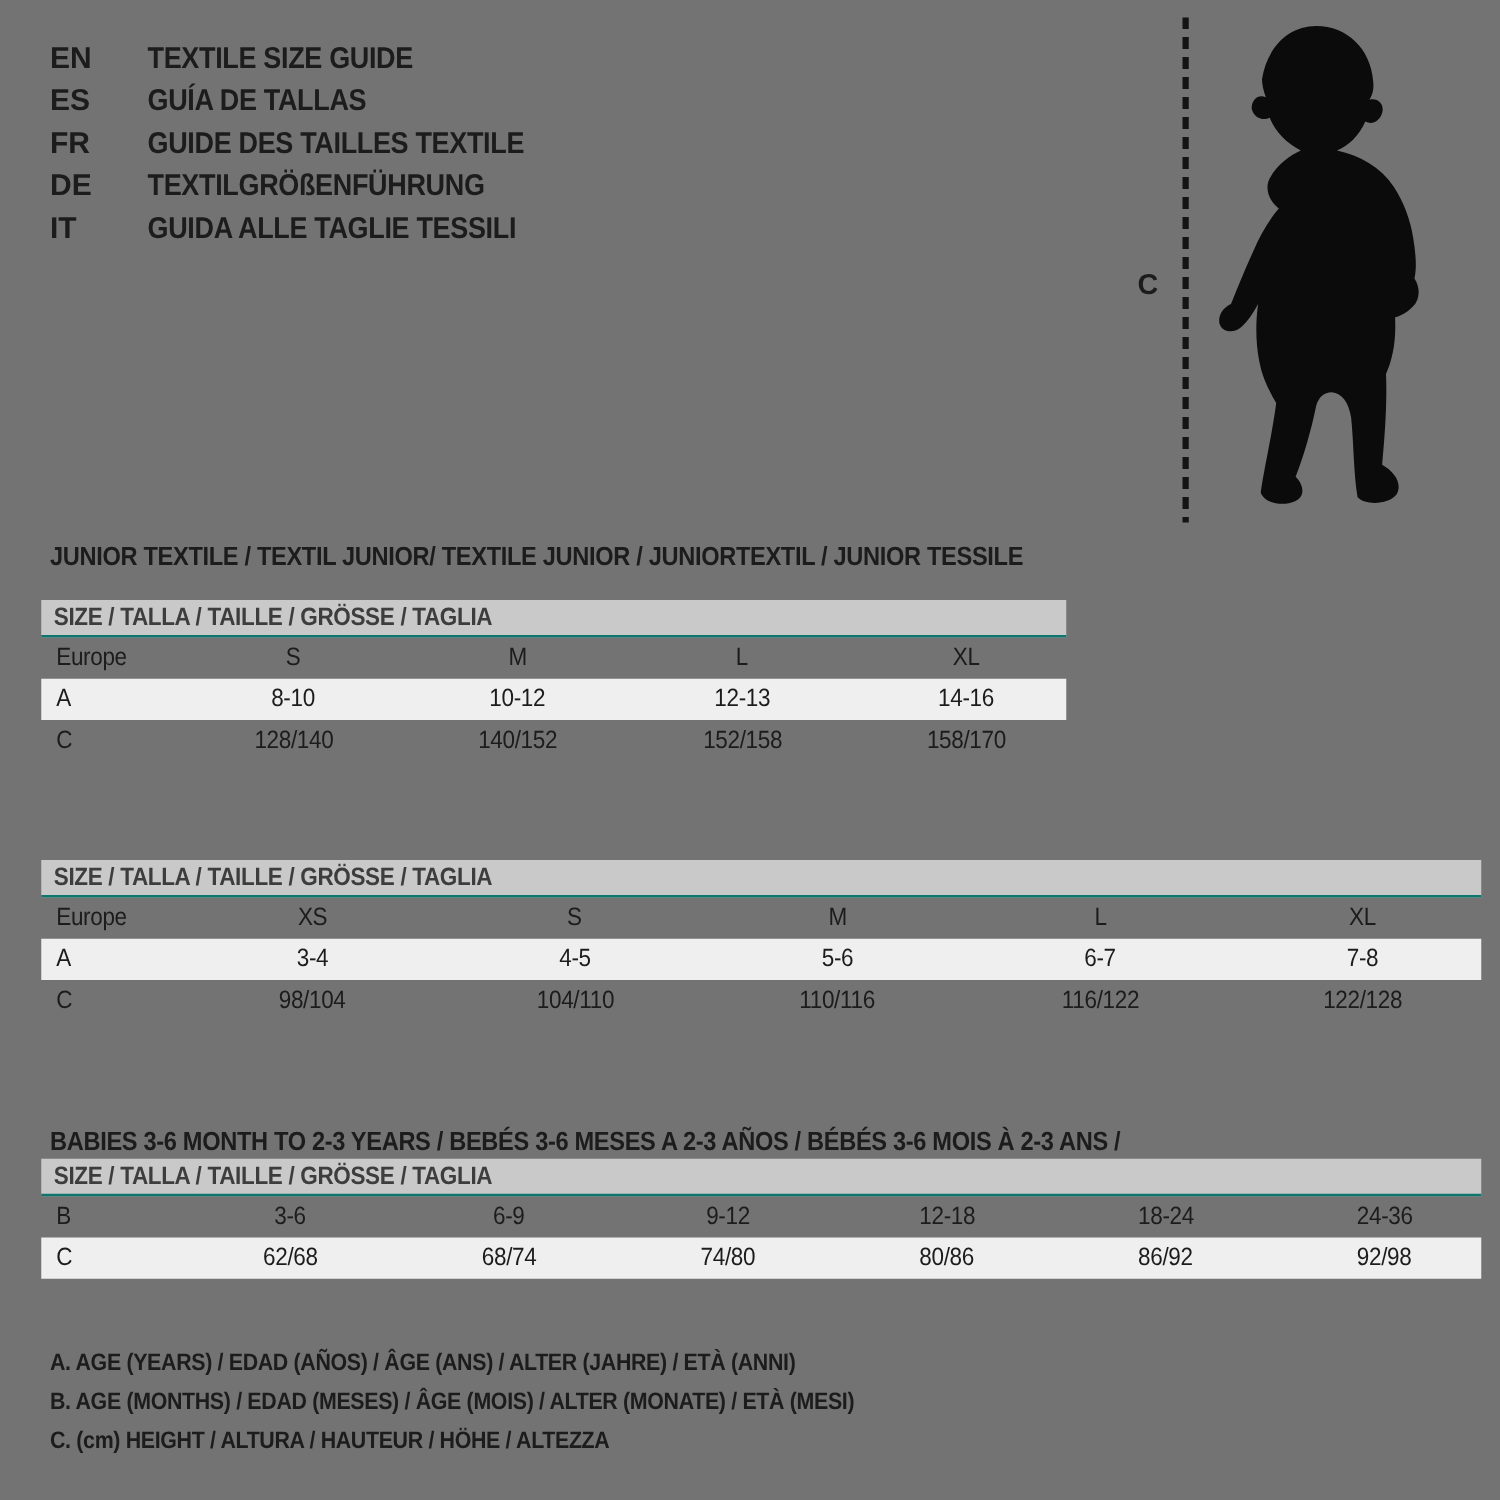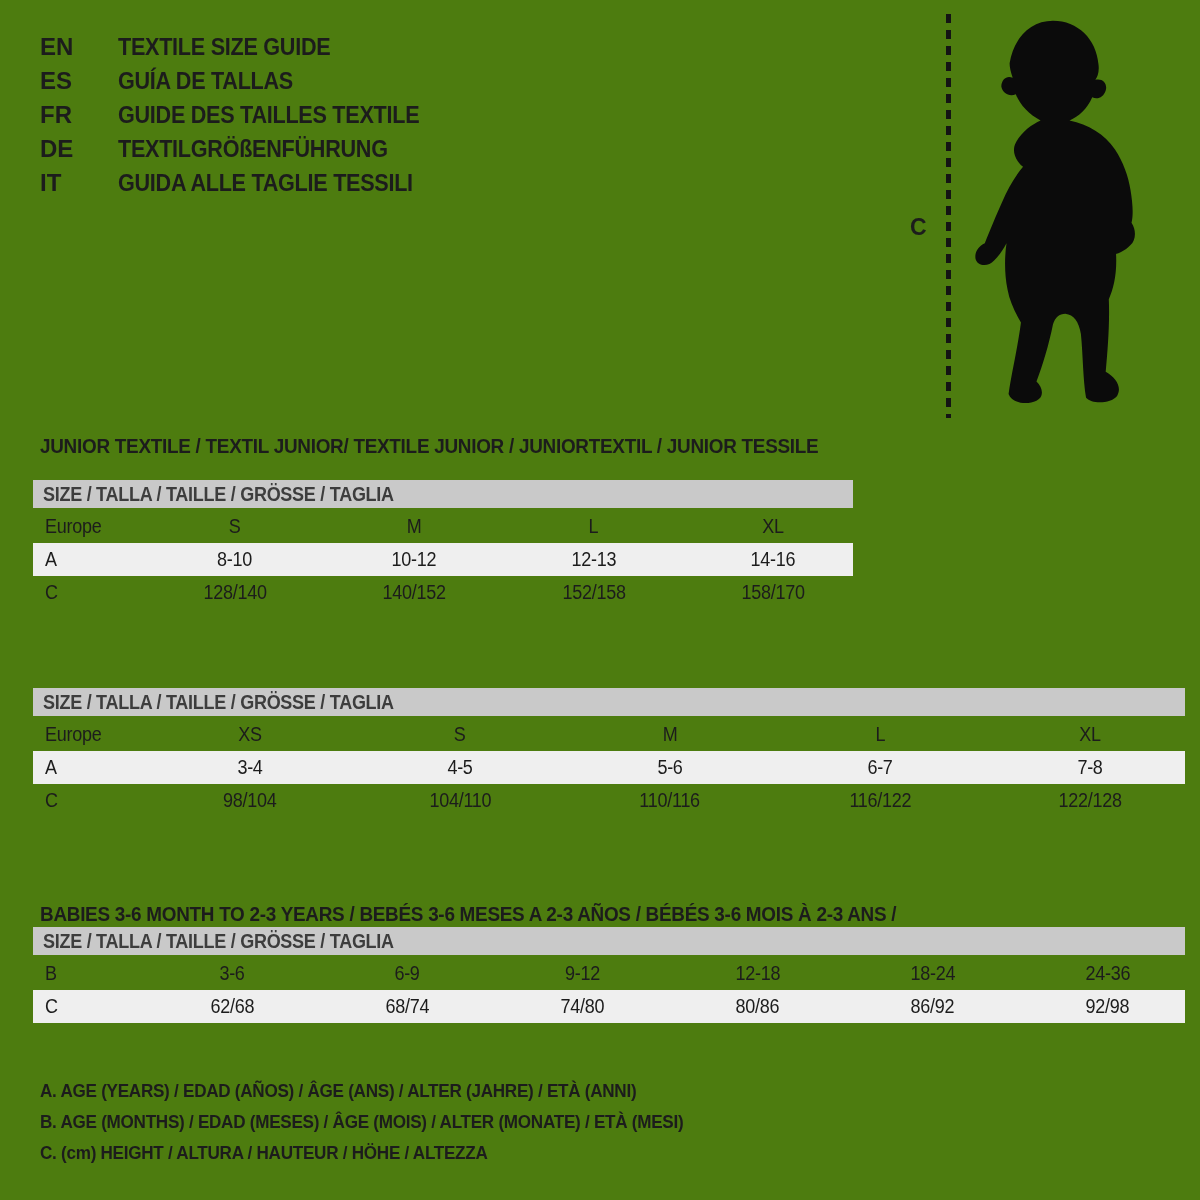--- a/index.html
+++ b/index.html
@@ -1,17 +1,17 @@
 <!DOCTYPE html>
 <html><head>
 <meta charset="utf-8">
 <style>
   html,body { margin:0; padding:0; background:#ffffff; }
   .page {
-    position:relative; width:1200px; height:1200px; background:#4d7c0f;
+    position:relative; width:1200px; height:1200px; background:#737373;
     font-family:"Liberation Sans", sans-serif; color:#1c1c1c; overflow:hidden;
   }
   .cond { display:inline-block; transform:scaleX(.9); transform-origin:0 50%; letter-spacing:-.3px; white-space:nowrap; }
   .condC { display:inline-block; transform:scaleX(.9); transform-origin:50% 50%; letter-spacing:-.3px; white-space:nowrap; }
 
   
   .lang-block { position:absolute; left:40px; top:30px; }
   .lang-row { display:flex; height:34px; align-items:center; font-weight:bold; font-size:24px; }
   .lang-code { width:78px; flex:0 0 78px; }
 
@@ -24,21 +24,21 @@
   .c-label { position:absolute; left:10px; top:204px; font-size:23px; font-weight:bold; }
   .baby-svg { position:absolute; left:60px; top:6px; width:186px; height:406px; }
 
   
   .sec-title { position:absolute; left:40px; font-size:21px; font-weight:bold; white-space:nowrap; }
   .sub-a { font-size:13px; vertical-align:sub; font-weight:bold; }
 
   
   .table { position:absolute; left:33px; font-size:20px; }
   .tbar {
-    height:30px; background:#c9c9c9; border-bottom:2px solid #4d7c0f; box-sizing:border-box;
+    height:30px; background:#c9c9c9; border-bottom:2px solid #0f766e; box-sizing:border-box;
     display:flex; align-items:center; padding-left:10px;
     font-weight:bold; color:#3d3d3d; font-size:20px;
   }
   .trow { display:grid; height:33px; align-items:center;gap:20px; }
   .t-junior { width:820px; }
   .t-junior .trow { grid-template-columns:102px repeat(4,1fr); }
   .t-children, .t-babies { width:1152px; }
   .t-children .trow { grid-template-columns:102px repeat(5,1fr); }
   .t-babies .trow { grid-template-columns:102px repeat(6,1fr); }
   .row-alt { background:#efefef; }

